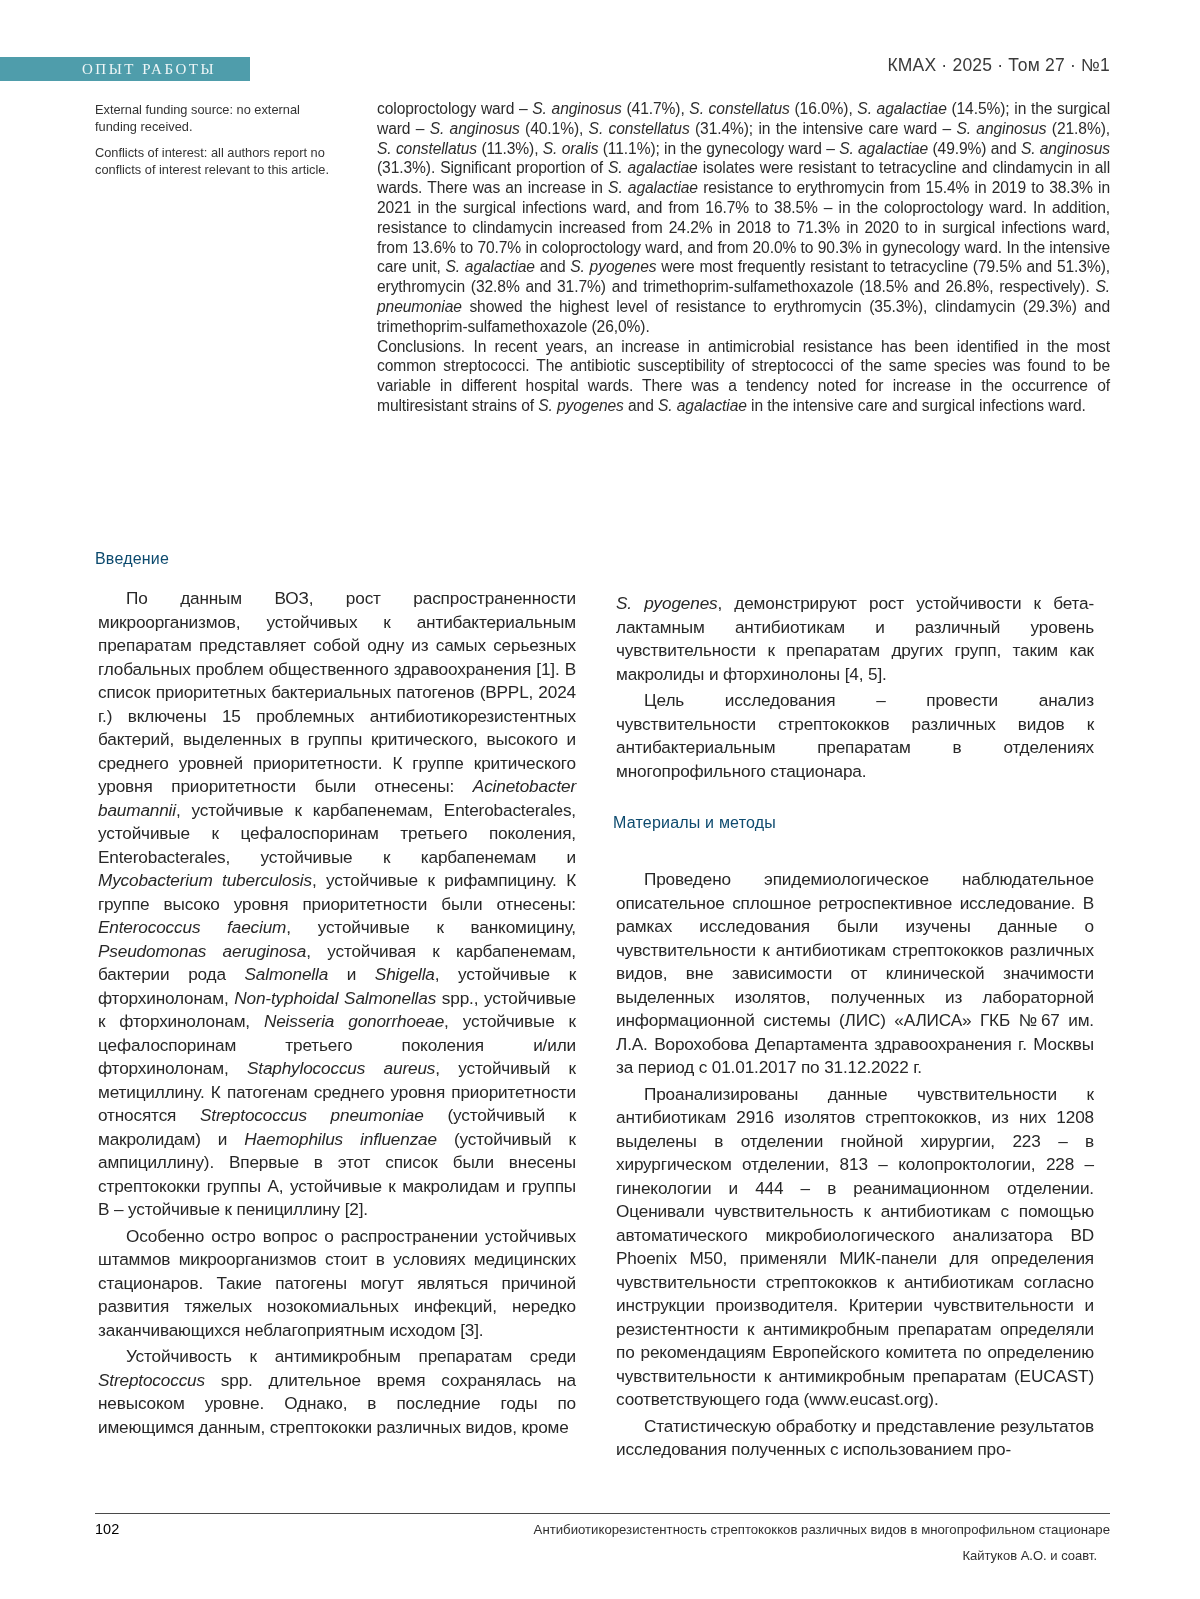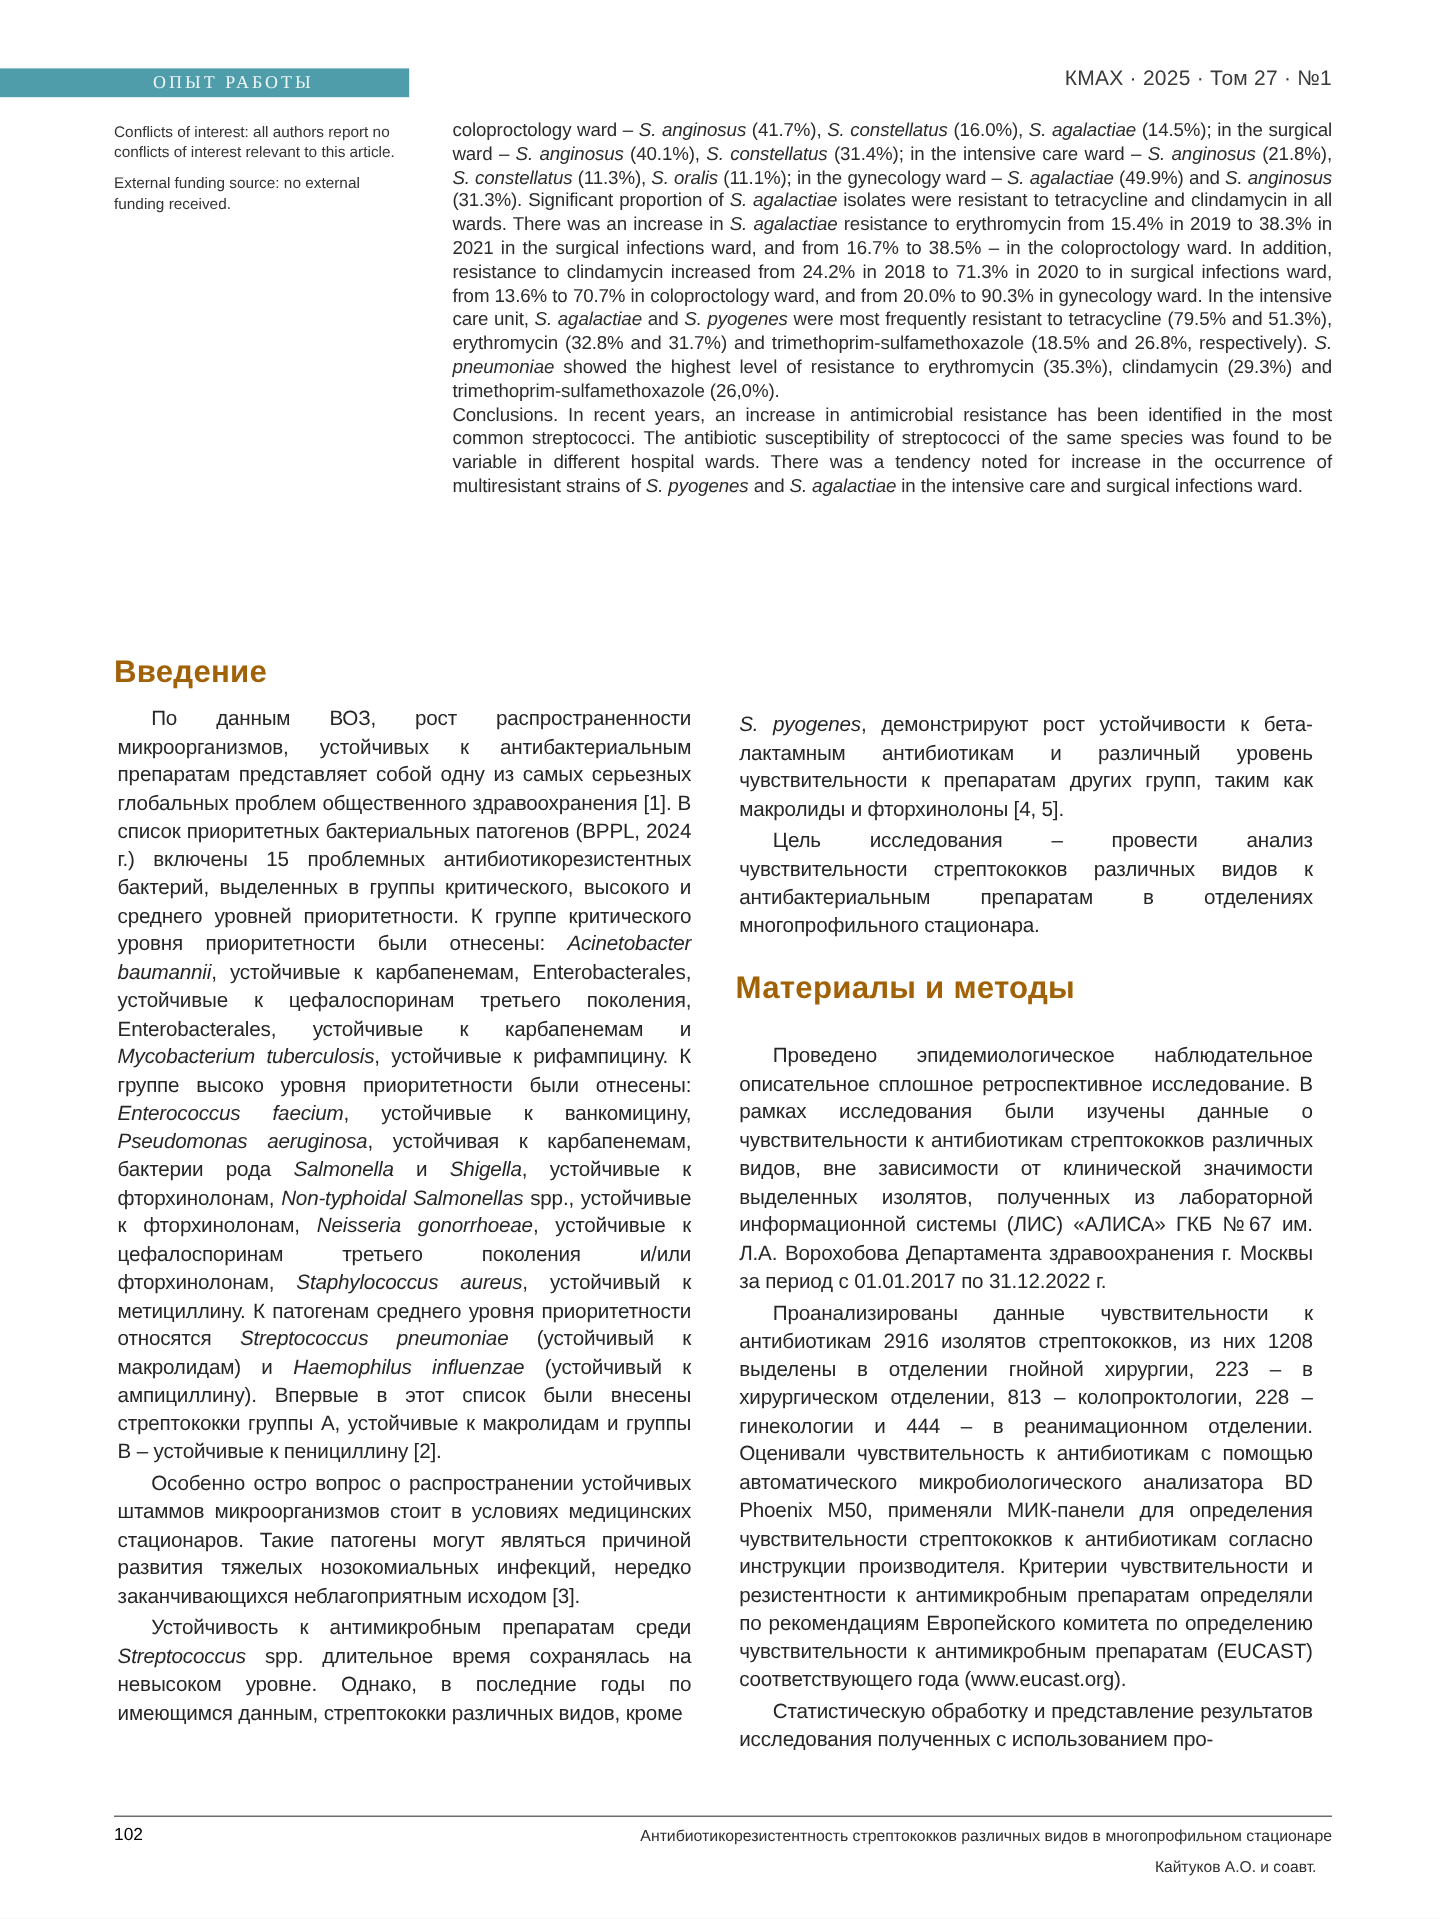--- a/index.html
+++ b/index.html
@@ -6,21 +6,21 @@
   .page{
     position:relative;
     width:1200px;height:1599px;
     background:#ffffff;
     font-family:"Liberation Sans", sans-serif;
     color:#2a2a2a;
     overflow:hidden;
     margin:0 auto;
   }
   .badge{
-    position:absolute;left:0;top:57px;width:341px;height:24px;
+    position:absolute;left:0;top:57px;width:250px;height:24px;
     background:#4f9dab;color:#eef6f7;
     font-family:"Liberation Serif", serif;
     font-size:15px;letter-spacing:2.5px;
     display:flex;align-items:center;justify-content:center;
     padding-left:48px;box-sizing:border-box;
   }
   .journal-ref{
     position:absolute;top:55px;right:90px;
     font-size:17.5px;color:#3a3a3a;letter-spacing:0.2px;
   }
@@ -36,22 +36,22 @@
   }
   .abstract p{margin:0;}
   .col{
     position:absolute;width:484px;top:548px;
     font-size:17.2px;line-height:23.5px;
     text-align:justify;color:#272727;letter-spacing:-0.15px;
   }
   .col-left{left:95px;}
   .col-right{left:613px;}
   .col h2{
-    font-size:26px;line-height:22px;color:#a16207;
-    margin:0 0 17px 0;font-weight:bold;letter-spacing:0.2px;
+    font-size:16px;line-height:22px;color:#0c4a6e;
+    margin:0 0 17px 0;font-weight:normal;letter-spacing:0.2px;
   }
   .col h2.methods{margin:29px 0 34px 0;}
   .col p{margin:3px;}
   .col p.indent{text-indent:28px;}
   .col-right .spacer-top{height:41px;}
   .footer-author{
     position:absolute;right:103px;top:1548px;
     font-size:13px;color:#2f2f2f;
   }
   .footer-rule{
@@ -72,22 +72,22 @@
 </head>
 <body>
 
 <div class="page">
 
   <div class="badge">ОПЫТ РАБОТЫ</div>
 
   <div class="journal-ref">КМАХ · 2025 · Том 27 · №1</div>
 
   <div class="margin-notes">
+    <p>External funding source: no external funding received.</p>
     <p>Conflicts of interest: all authors report no conflicts of interest relevant to this article.</p>
-    <p>External funding source: no external funding received.</p>
   </div>
 
   <div class="abstract">
     <p><span>coloproctology ward – </span><i>S. anginosus</i><span> (41.7%), </span><i>S. constellatus</i><span> (16.0%), </span><i>S. agalactiae</i><span> (14.5%); in the surgical ward – </span><i>S. anginosus</i><span> (40.1%), </span><i>S. constellatus</i><span> (31.4%); in the intensive care ward – </span><i>S. anginosus</i><span> (21.8%), </span><i>S. constellatus</i><span> (11.3%), </span><i>S. oralis</i><span> (11.1%); in the gynecology ward – </span><i>S. agalactiae</i><span> (49.9%) and </span><i>S. anginosus</i><span> (31.3%). Significant proportion of </span><i>S. agalactiae</i><span> isolates were resistant to tetracycline and clindamycin in all wards. There was an increase in </span><i>S. agalactiae</i><span> resistance to erythromycin from 15.4% in 2019 to 38.3% in 2021 in the surgical infections ward, and from 16.7% to 38.5% – in the coloproctology ward. In addition, resistance to clindamycin increased from 24.2% in 2018 to 71.3% in 2020 to in surgical infections ward, from 13.6% to 70.7% in coloproctology ward, and from 20.0% to 90.3% in gynecology ward. In the intensive care unit, </span><i>S. agalactiae</i><span> and </span><i>S. pyogenes</i><span> were most frequently resistant to tetracycline (79.5% and 51.3%), erythromycin (32.8% and 31.7%) and trimethoprim-sulfamethoxazole (18.5% and 26.8%, respectively). </span><i>S. pneumoniae</i><span> showed the highest level of resistance to erythromycin (35.3%), clindamycin (29.3%) and trimethoprim-sulfamethoxazole (26,0%).</span></p>
     <p><b>Conclusions.</b><span> In recent years, an increase in antimicrobial resistance has been identified in the most common streptococci. The antibiotic susceptibility of streptococci of the same species was found to be variable in different hospital wards. There was a tendency noted for increase in the occurrence of multiresistant strains of </span><i>S. pyogenes</i><span> and </span><i>S. agalactiae</i><span> in the intensive care and surgical infections ward.</span></p>
   </div>
 
   <div class="col col-left">
     <h2>Введение</h2>
     <p class="indent"><span>По данным ВОЗ, рост распространенности микроорганизмов, устойчивых к антибактериальным препаратам представляет собой одну из самых серьезных глобальных проблем общественного здравоохранения [1]. В список приоритетных бактериальных патогенов (BPPL, 2024 г.) включены 15 проблемных антибиотикорезистентных бактерий, выделенных в группы критического, высокого и среднего уровней приоритетности. К группе критического уровня приоритетности были отнесены: </span><i>Acinetobacter baumannii</i><span>, устойчивые к карбапенемам, Enterobacterales, устойчивые к цефалоспоринам третьего поколения, Enterobacterales, устойчивые к карбапенемам и </span><i>Mycobacterium tuberculosis</i><span>, устойчивые к рифампицину. К группе высоко уровня приоритетности были отнесены: </span><i>Enterococcus faecium</i><span>, устойчивые к ванкомицину, </span><i>Pseudomonas aeruginosa</i><span>, устойчивая к карбапенемам, бактерии рода </span><i>Salmonella</i><span> и </span><i>Shigella</i><span>, устойчивые к фторхинолонам, </span><i>Non-typhoidal Salmonellas</i><span> spp., устойчивые к фторхинолонам, </span><i>Neisseria gonorrhoeae</i><span>, устойчивые к цефалоспоринам третьего поколения и/или фторхинолонам, </span><i>Staphylococcus aureus</i><span>, устойчивый к метициллину. К патогенам среднего уровня приоритетности относятся </span><i>Streptococcus pneumoniae</i><span> (устойчивый к макролидам) и </span><i>Haemophilus influenzae</i><span> (устойчивый к ампициллину). Впервые в этот список были внесены стрептококки группы А, устойчивые к макролидам и группы B – устойчивые к пенициллину [2].</span></p>

